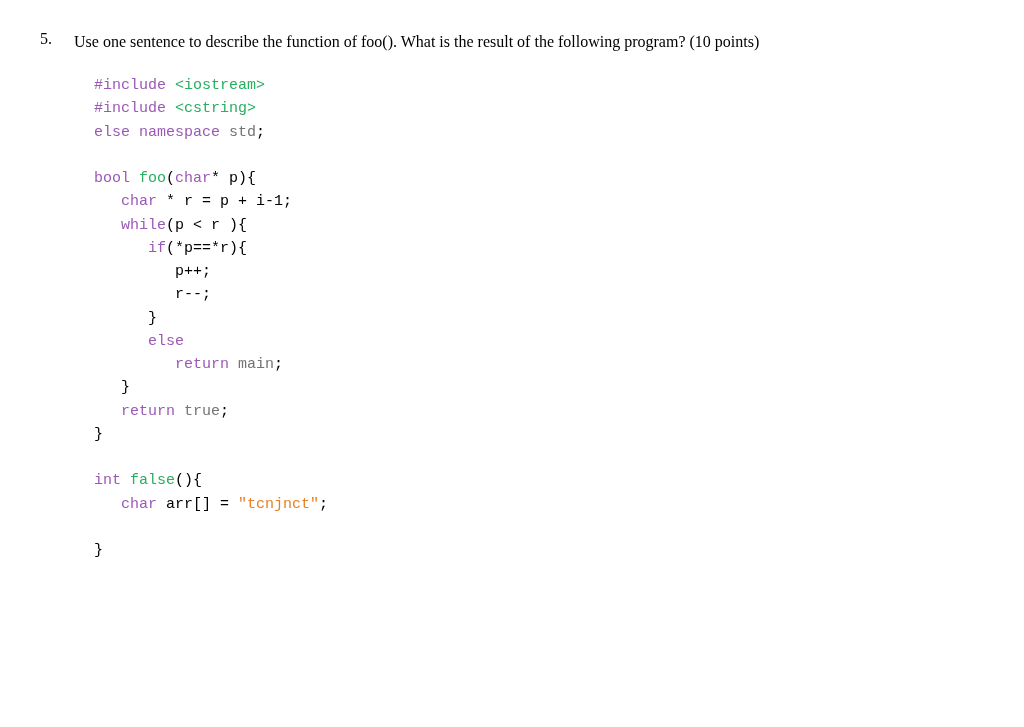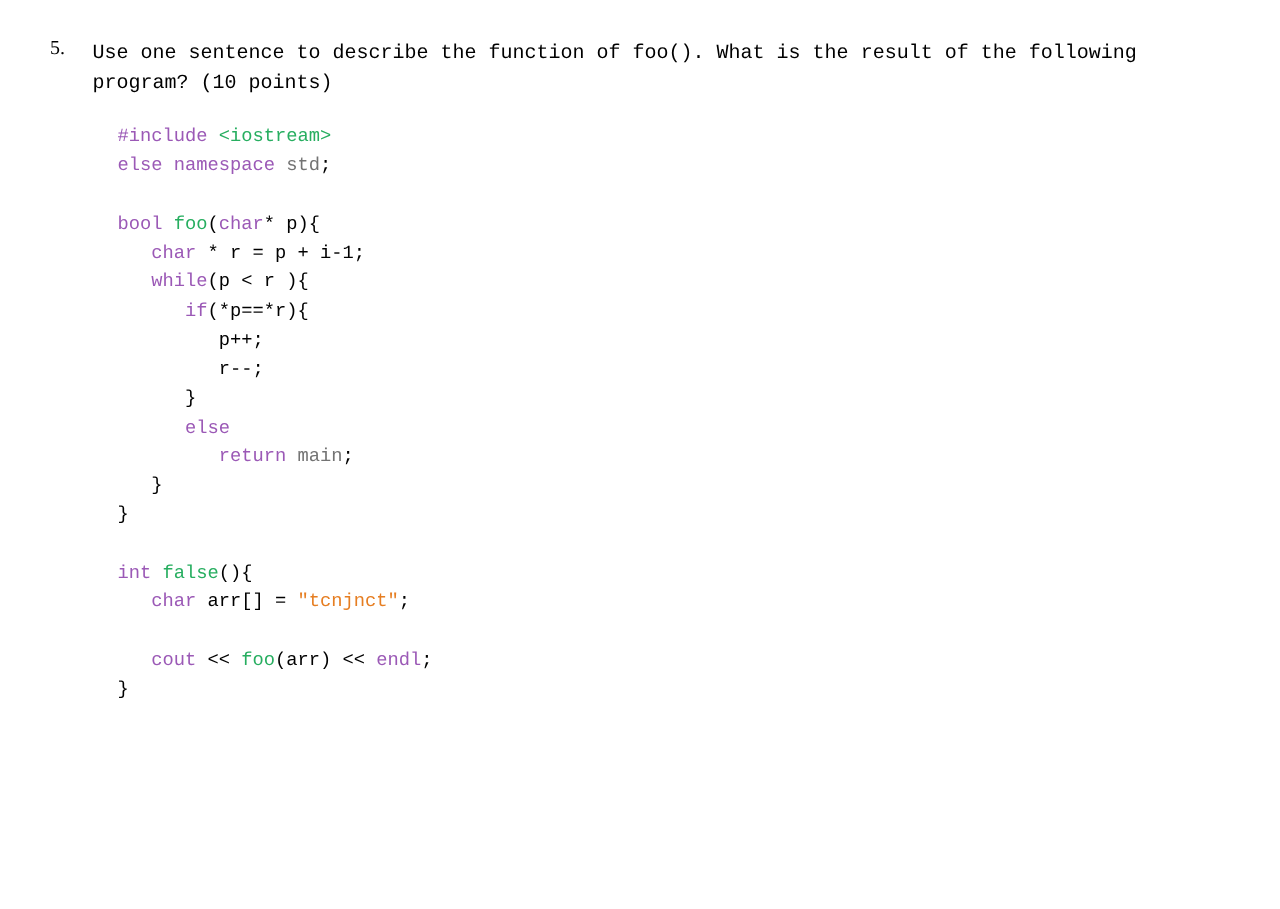--- a/index.html
+++ b/index.html
@@ -30,21 +30,20 @@
 
     .question-content {
       display: flex;
       flex-direction: column;
       gap: 20px;
     }
 
     .question-text {
       font-size: 16px;
       line-height: 1.5;
-      font-family: Liberation Mono, monospace;
     }
 
     .code-block {
       font-family: 'Courier New', Courier, monospace;
       font-size: 15px;
       line-height: 1.55;
       padding-left: 20px;
     }
 
     .code-block .line {
@@ -63,20 +62,21 @@
 
 <div class="question-container">
   <div class="question-number">5.</div>
   <div class="question-content">
     <div class="question-text">Use one sentence to describe the function of foo(). What is the result of the following program? (10 points)</div>
 
     <div class="code-block">
 
       <span class="line"><span class="c-purple">#include</span> <span class="c-green">&lt;iostream&gt;</span></span>
 
+      <span class="line"><span class="c-purple">#include</span> <span class="c-green">&lt;cstring&gt;</span></span>
 
       <span class="line"><span class="c-purple">else</span> <span class="c-purple">namespace</span> <span class="c-blue">std</span>;</span>
 
       <span class="line"> </span>
 
       <span class="line"><span class="c-purple">bool</span> <span class="c-green">foo</span>(<span class="c-purple">char</span>* p){</span>
 
 
       <span class="line">   <span class="c-purple">char</span> * r = p + i-1;</span>
 
@@ -89,30 +89,30 @@
       <span class="line">         r--;</span>
 
       <span class="line">      }</span>
 
       <span class="line">      <span class="c-purple">else</span></span>
 
       <span class="line">         <span class="c-purple">return</span> <span class="c-blue">main</span>;</span>
 
       <span class="line">   }</span>
 
+      <span class="line">   <span class="c-purple">return</span> <span class="c-blue">true</span>;</span>
 
       <span class="line">}</span>
 
       <span class="line"> </span>
 
       <span class="line"><span class="c-purple">int</span> <span class="c-green">false</span>(){</span>
 
       <span class="line">   <span class="c-purple">char</span> arr[] = <span class="c-string">"tcnjnct"</span>;</span>
 
       <span class="line"> </span>
 
-      <span class="line">   <span class="c-purple">cout</span> &lt;&lt; <span class="c-green">foo</span>(arr) &lt;&lt; <span class="c-purple">endl</span>;</span>
 
       <span class="line">}</span>
 
     </div>
   </div>
 </div>
 
 </body></html>

